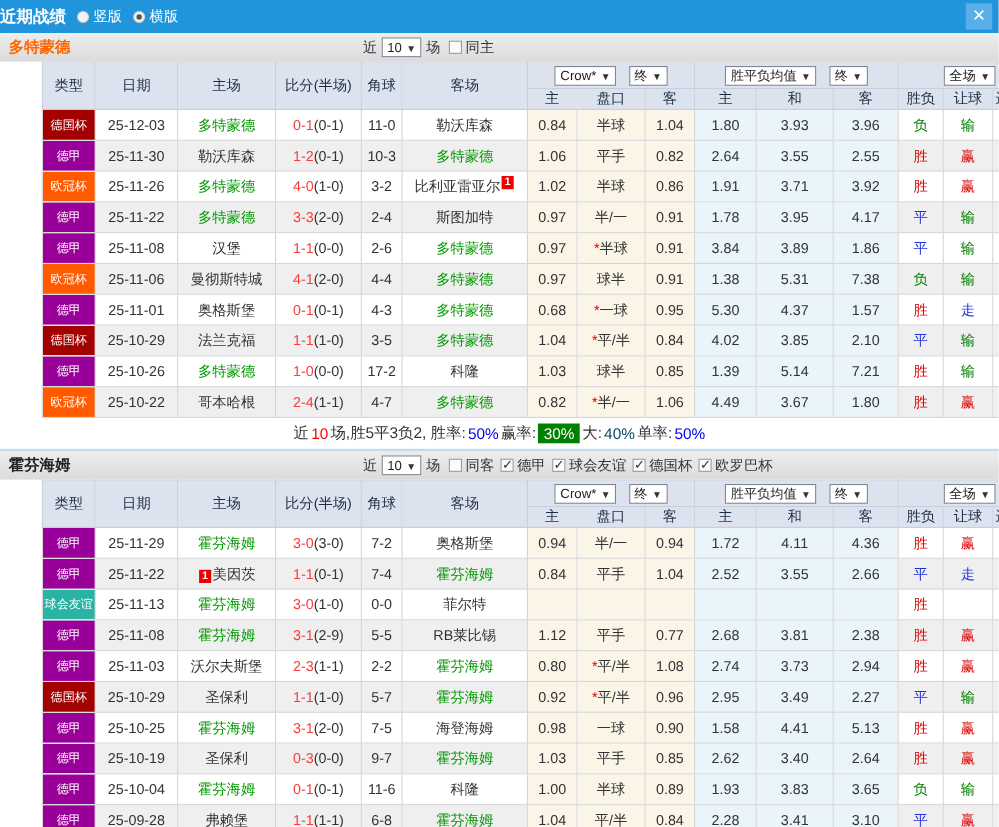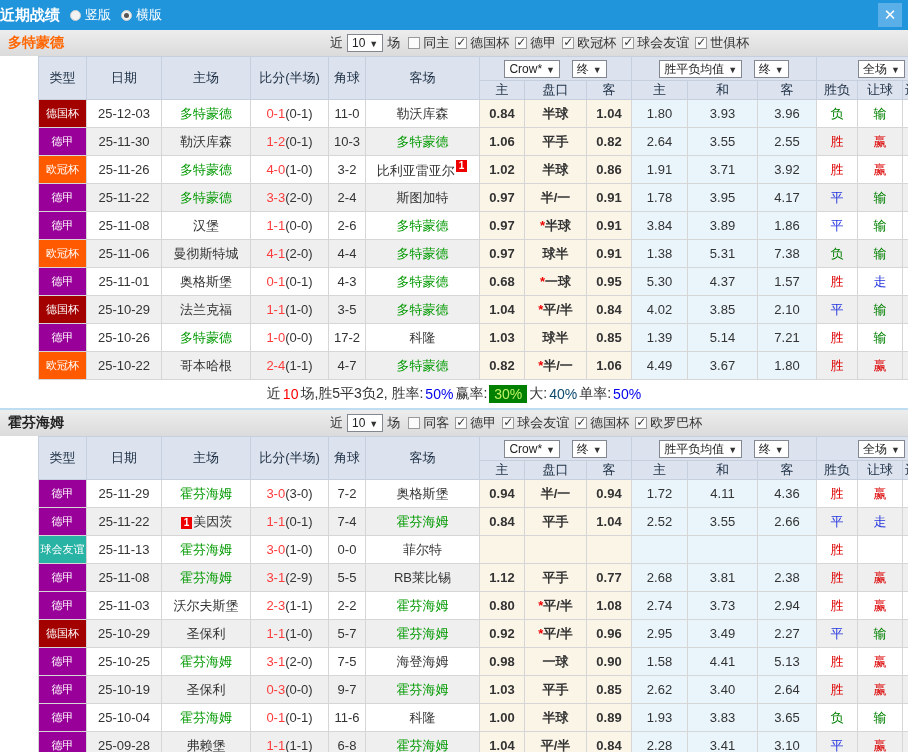--- a/index.html
+++ b/index.html
@@ -59,41 +59,41 @@
   .leagues .chk { margin-left:6px; }
   
   table { border-collapse:collapse; table-layout:fixed; width:908px; font-size:13px;margin-left:38px; }
   th, td { border:1px solid #d6d6d6; text-align:center; overflow:hidden; white-space:nowrap; padding:0; }
   thead th { background:#dce3ee; border-color:#c6cfdd; font-weight:normal; color:#1c2d43; }
   thead tr.h1 th { height:24px; font-size:13px; }
   thead tr.h2 th { height:19px; font-size:13px; }
   tbody td { height:28px; }
   td.type { color:#fff; font-size:11px; }
   tbody tr:nth-child(even) td.plain { background:#efefef; }
-  td.oL { background:#fbf5e8;font-weight:bold; }
+  td.oL { background:#fbf5e8; }
   td.oM { background:#e9f4fb; }
   .tg { color:#009900; }
   .score .ft { color:#fe3b3b; }
   .score .ht { color:#333; }
   .star { color:#e00; }
   .badge1 {
     display:inline-block; background:#ee0000; color:#fff; font-size:10px;
     line-height:12px; padding:0 3px; font-weight:bold; margin:0 1px;
   }
   .badge1.sup { vertical-align:6px; }
   td.res { font-size:13px; }
   .cr { color:#dd0000; } .cg { color:#008000; } .cb { color:#2233dd; }
   
   .summary {
     height:28px; display:flex; align-items:center; justify-content:center;
     font-size:14px; background:#fff;
   }
   .summary span { margin:0 1px; }
   .sk { color:#333; } .sr { color:#f00; } .sb { color:#0000ee; } .sv { color:#0c4a6e; }
-  .sbadge { background:#008000; color:#bef264; padding:1px 5px; margin:0 3px; }
+  .sbadge { background:#008000; color:#ffffff; padding:1px 5px; margin:0 3px; }
   .section2 { border-top:2px solid #bedcf2; }
 </style>
 </head>
 <body>
 
 <div class="topbar">
   <span class="title">近期战绩</span>
   <span class="radio"></span>
   <span class="radio-label">竖版</span>
   <span class="radio sel"></span>
@@ -103,21 +103,20 @@
 
 <div class="section">
   <div class="teambar">
     <span class="teamname t1">多特蒙德</span>
     <span class="filters">
       <span>近</span>
       <span class="dd"><span>10</span><span class="arr">▼</span></span>
       <span>场</span>
       <span class="chk"></span>
       <span>同主</span>
-      <span class="leagues"><span class="chk ck"></span><span>德国杯</span><span class="chk ck"></span><span>德甲</span><span class="chk ck"></span><span>欧冠杯</span><span class="chk ck"></span><span>球会友谊</span><span class="chk ck"></span><span>世俱杯</span></span>
     </span>
   </div>
   <table>
     <colgroup>
       <col style="width:48px">
         <col style="width:75px">
         <col style="width:89px">
         <col style="width:78px">
         <col style="width:37px">
         <col style="width:114px">

